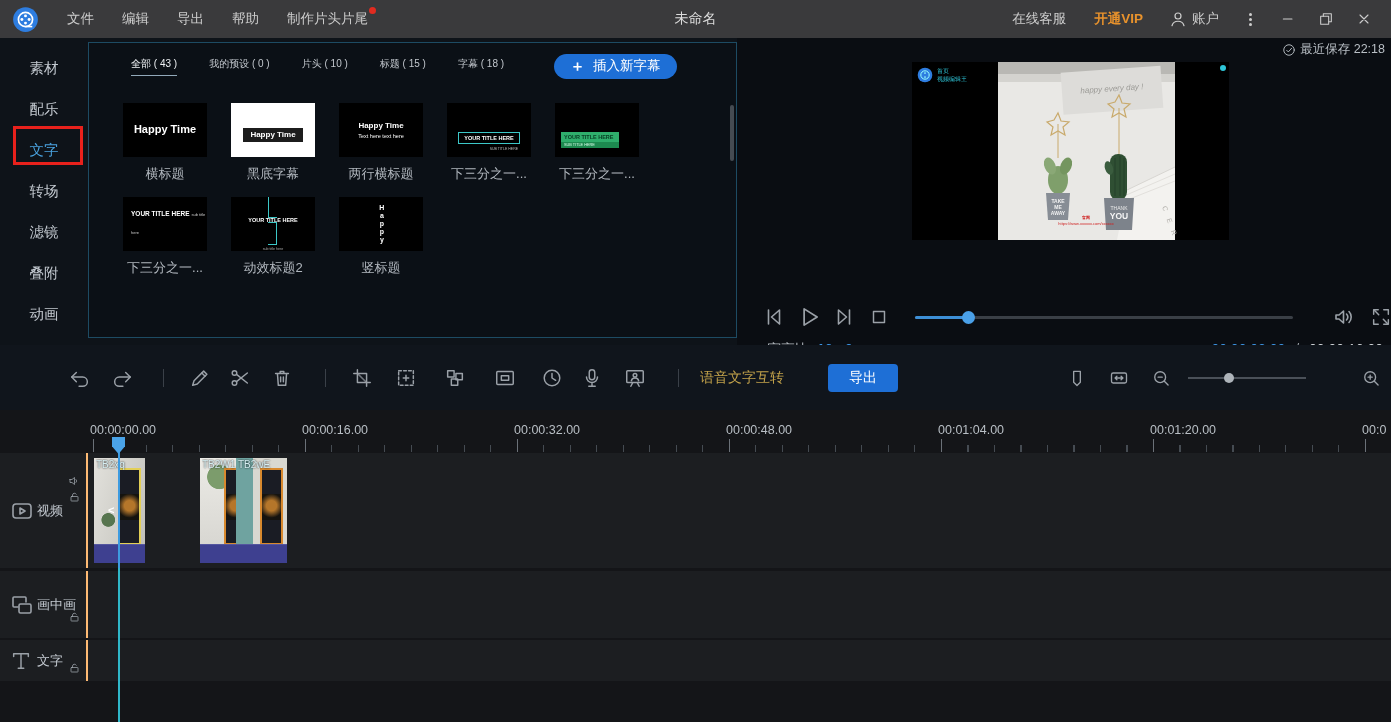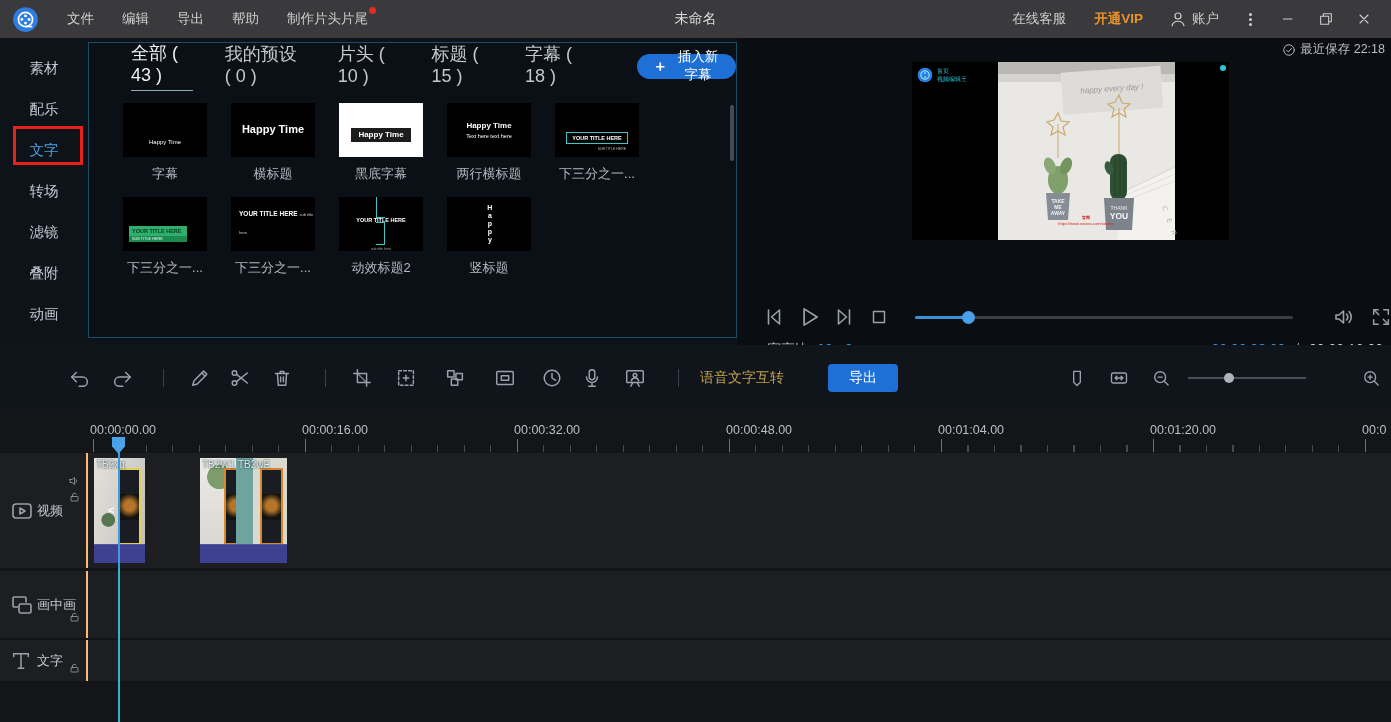--- a/index.html
+++ b/index.html
@@ -29,21 +29,21 @@
   .sidebar { position:absolute; left:0; top:0; width:88px; height:100%; }
   .side-item { height:41px; display:flex; align-items:center; justify-content:center;
     font-size:14.5px; color:#c3c9d0; cursor:pointer; }
   .side-item.active { color:#4aa3e0; }
   .annot-red { position:absolute; left:13px; top:88px; width:70px; height:39px;
     border:3px solid #e8211c; pointer-events:none; z-index:5; }
 
   .panel { position:absolute; left:88px; top:4px; width:649px; height:296px;
     background:#0b1016; border:1px solid #1d4b63; }
   .tabs { display:flex; align-items:center; height:46px; padding-left:42px; }
-  .tab { font-size:18px; color:#c3c8ce; margin-right:32px; padding-bottom:4px; cursor:pointer; }
+  .tab { font-size:10px; color:#c3c8ce; margin-right:32px; padding-bottom:4px; cursor:pointer; }
   .tab.active { color:#eef1f4; border-bottom:1px solid #92a9ba; }
   .insert-btn { margin-left:18px; height:25px; padding:0 16px; background:#1e6fd6; border:none;
     border-radius:13px; color:#fff; font-size:13.5px; display:flex; align-items:center; gap:8px; cursor:pointer; }
   .insert-btn .plus { font-size:15px; font-weight:bold; }
   .grid { display:grid; grid-template-columns:repeat(5,84px); column-gap:24px; row-gap:14px;
     padding:14px 0 0 34px; }
   .card { width:84px; cursor:pointer; }
   .thumb { width:84px; height:54px; background:#000; position:relative; overflow:hidden;
     display:flex; align-items:center; justify-content:center; }
   .card-label { margin-top:8px; text-align:center; font-size:13px; color:#b2b8bf; white-space:nowrap;
@@ -231,26 +231,20 @@
         <div class="tab">片头 ( 10 )</div>
         <div class="tab">标题 ( 15 )</div>
         <div class="tab">字幕 ( 18 )</div>
         <button class="insert-btn">
           <span class="plus">＋</span>
           <span>插入新字幕</span>
         </button>
       </div>
       <div class="grid">
         <div class="card">
-          <div class="thumb v1">
-              <span class="pt">Happy Time</span>
-            </div>
-          <div class="card-label">字幕</div>
-        </div>
-        <div class="card">
           <div class="thumb v2">
               <span class="pt">Happy Time</span>
             </div>
           <div class="card-label">横标题</div>
         </div>
         <div class="card">
           <div class="thumb v3">
               <span class="pt">Happy Time</span>
             </div>
           <div class="card-label">黑底字幕</div>

